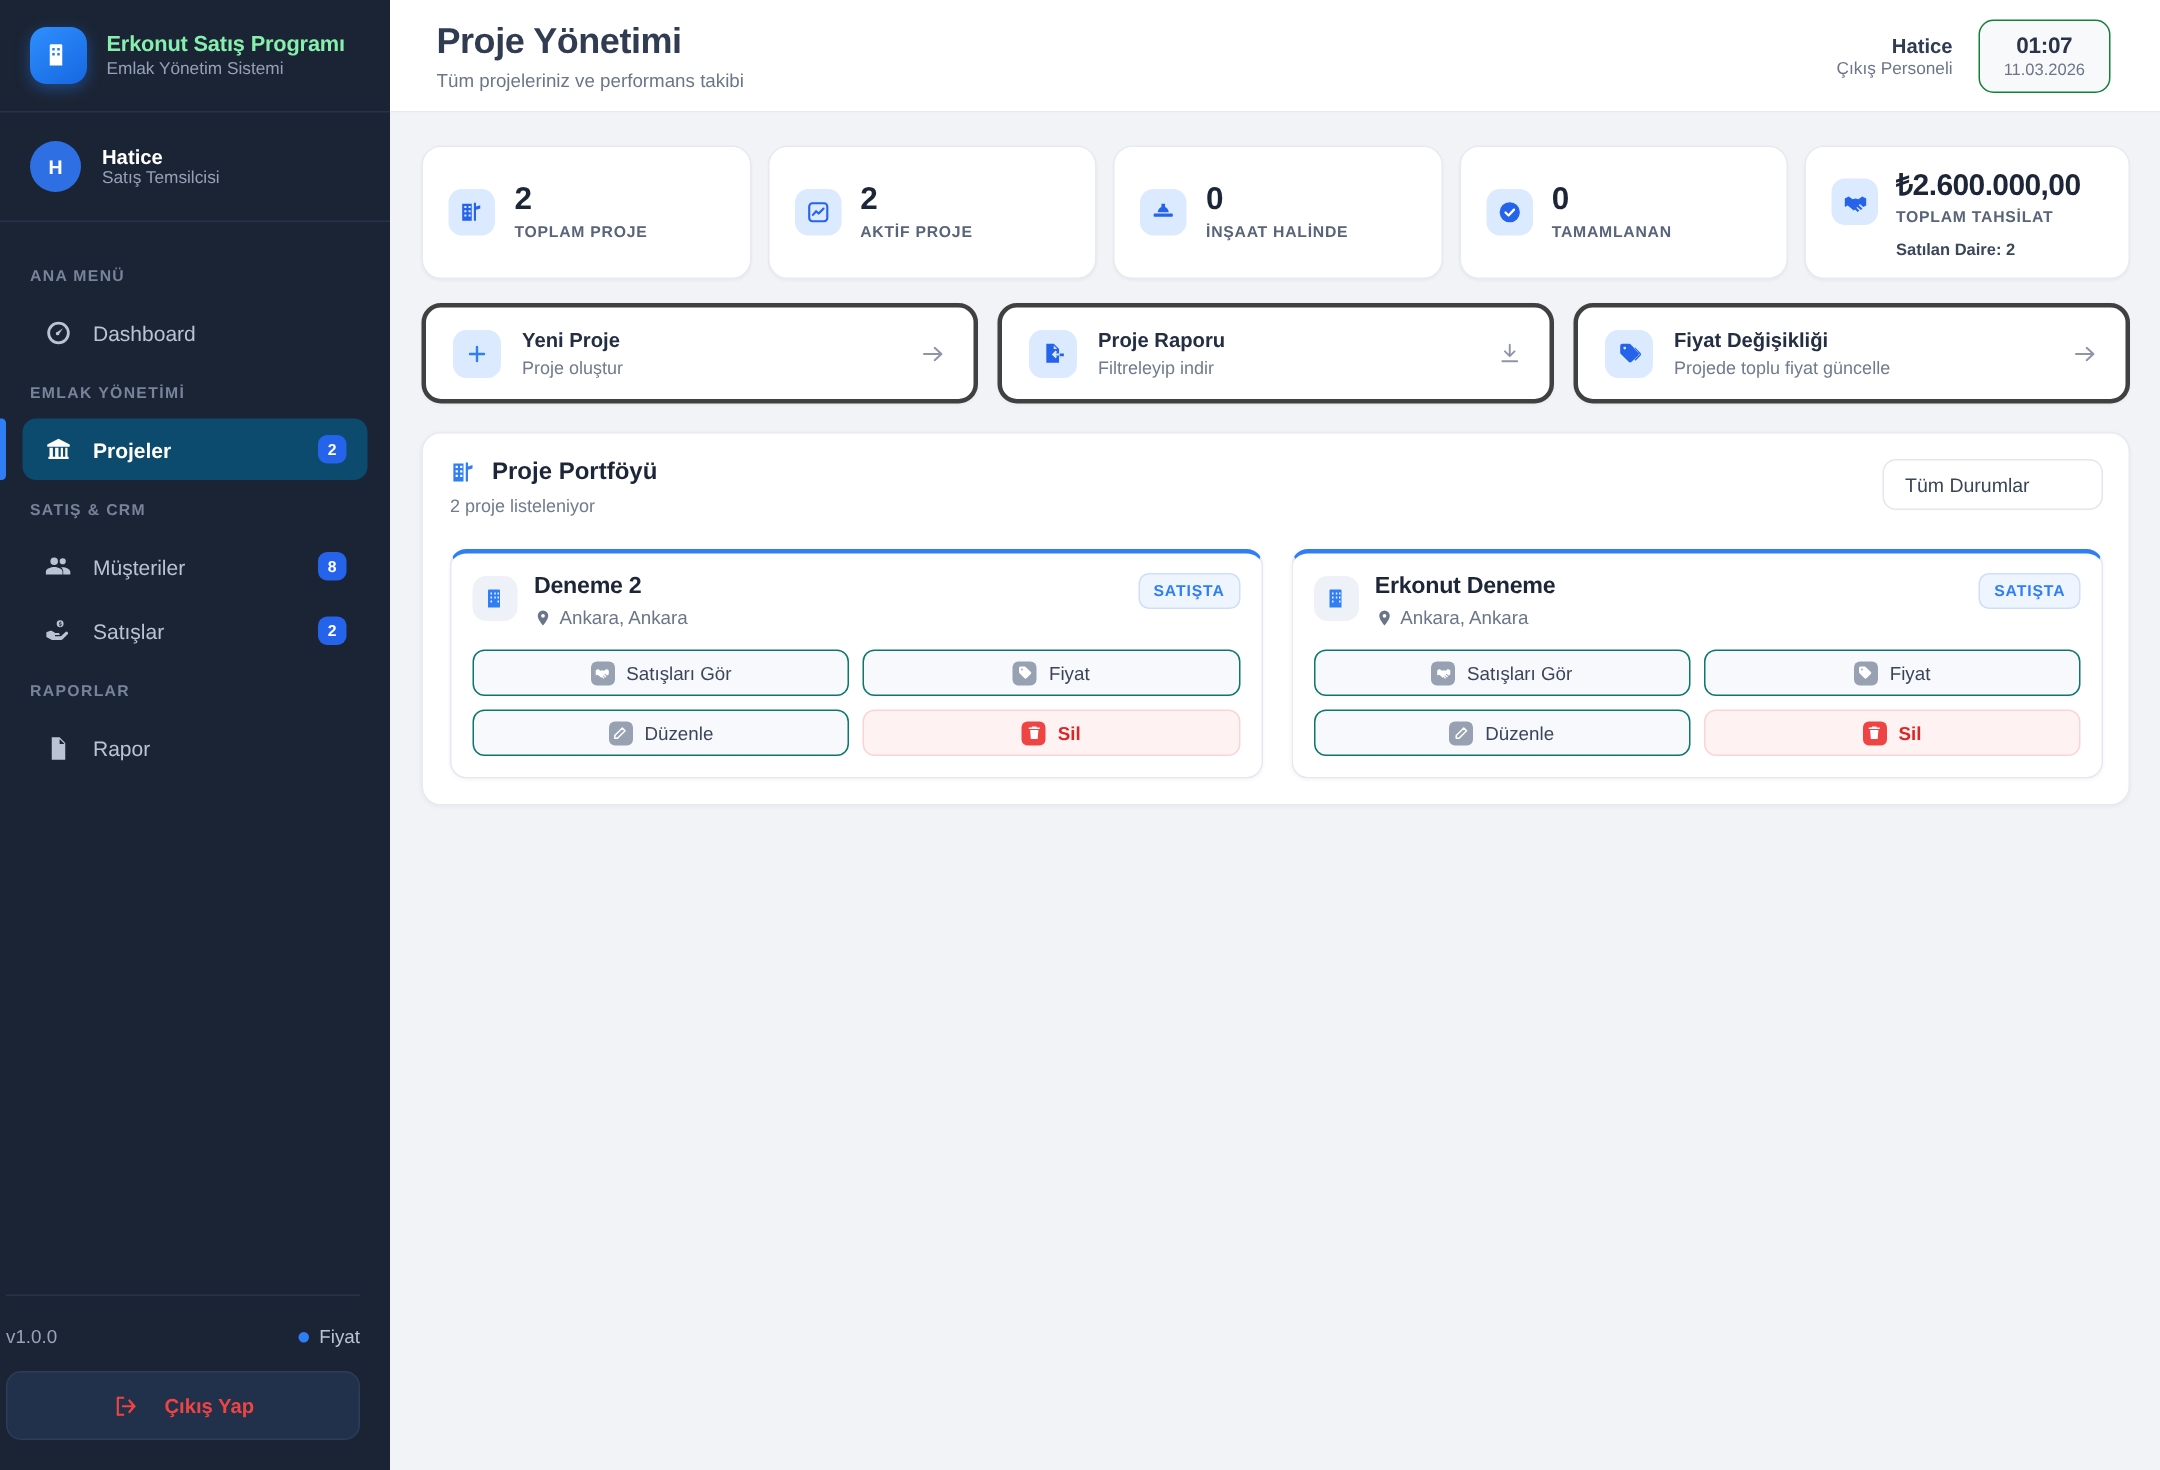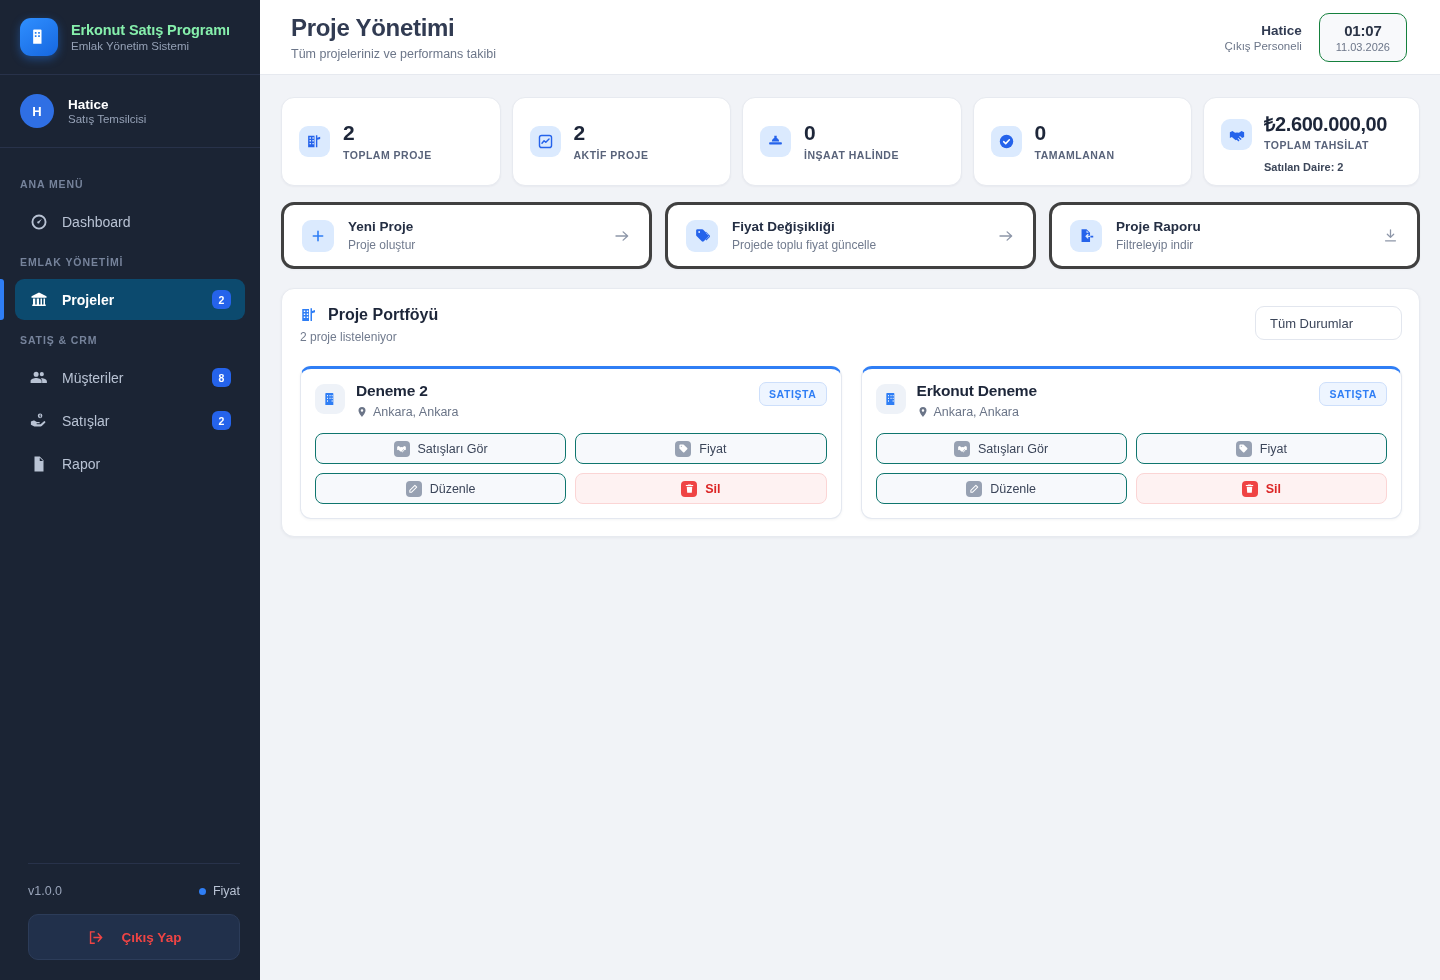--- a/index.html
+++ b/index.html
@@ -70,21 +70,21 @@
     content: ""; position: absolute; left: -15px; top: 0; bottom: 0;
     width: 4px; border-radius: 0 3px 3px 0; background: #2f7ef5;
   }
   .nav-ico { width: 19px; height: 19px; display: flex; align-items: center; justify-content: center; flex: 0 0 19px; }
   .badge {
     background: #2563eb; color: #fff; font-size: 10.5px; font-weight: bold;
     min-width: 19px; height: 19px; border-radius: 6px;
     display: flex; align-items: center; justify-content: center; padding: 0 5px;
   }
 
-  .sidebar-foot { padding: 0 20px 20px 28px; }
+  .sidebar-foot { padding: 0 20px 20px 4px; }
   .foot-top {
     display: flex; align-items: center; justify-content: space-between;
     border-top: 1px solid #28324a; padding: 20px 0 16px 0;
   }
   .ver { color: #98a3b8; font-size: 12.5px; }
   .status { display: flex; align-items: center; gap: 7px; color: #b9c3d4; font-size: 12.5px; }
   .dot { width: 7px; height: 7px; border-radius: 50%; background: #2f7ef5; }
   .logout {
     display: flex; align-items: center; justify-content: center; gap: 18px;
     height: 46px; border-radius: 10px;
@@ -255,20 +255,21 @@
       <div class="nav-item">
         <span class="nav-ico">
           <svg width="19" height="19" viewBox="0 0 24 24" fill="#b9c3d4">
             <path d="M14 3.2a2.9 2.9 0 1 0 0 5.8 2.9 2.9 0 0 0 0-5.8zm.45 1.1v.5c.5.07.85.32.88.8h-.78c-.03-.2-.2-.32-.5-.32-.3 0-.47.12-.47.3 0 .2.17.28.66.38.74.15 1.12.42 1.12 1 0 .5-.35.82-.9.9v.5h-.62v-.5c-.58-.08-.95-.38-.98-.88h.8c.04.22.25.36.56.36.33 0 .52-.13.52-.33 0-.18-.15-.27-.63-.37-.74-.15-1.13-.43-1.13-1 0-.48.35-.8.88-.88v-.5h.59zM2.4 13.2l3.3-1.1c.5-.16 1.05-.1 1.5.16l2.7 1.55h2.5c.7 0 1.25.55 1.25 1.25 0 .15-.03.3-.08.43h-3.9v1.2h4.3c.35 0 .68-.13.94-.36l3.65-3.2a1.3 1.3 0 0 1 1.85.1c.45.5.42 1.27-.06 1.75l-4.2 4.1c-.4.4-.95.62-1.52.62H7.6c-.3 0-.6-.07-.86-.2l-4.34-2.18V13.2z"></path>
           </svg>
         </span>
         <span class="lbl">Satışlar</span>
         <span class="badge">2</span>
       </div>
 
+      <div class="nav-section">RAPORLAR</div>
       <div class="nav-item">
         <span class="nav-ico">
           <svg width="18" height="18" viewBox="0 0 24 24" fill="#b9c3d4">
             <path d="M6 2h7l5 5v15H6V2zm7 1.6V8h4.4L13 3.6zM8.5 12h7v1.4h-7V12zm0 3h7v1.4h-7V15zm0 3h4.6v1.4H8.5V18z"></path>
           </svg>
         </span>
         <span class="lbl">Rapor</span>
       </div>
     </nav>
 
@@ -395,47 +396,47 @@
           <span class="arrow">
             <svg width="18" height="18" viewBox="0 0 24 24" fill="none" stroke="#8d96a8" stroke-width="1.8" stroke-linecap="round" stroke-linejoin="round">
               <path d="M4 12h15M13.5 6.5 19.5 12l-6 5.5"></path>
             </svg>
           </span>
         </div>
 
         <div class="action">
           <span class="aico">
             <svg width="17" height="17" viewBox="0 0 24 24" fill="#2563eb">
+              <path d="M5 3h7l5 5v4.2h-3.3l1.4-1.4-1.3-1.3-3.6 3.6 3.6 3.6 1.3-1.3-1.4-1.4H17V21H5V3zm7 1.8V8h3.2L12 4.8zM17.5 12.2h4v2.6h-4v-2.6z"></path>
+            </svg>
+          </span>
+          <div class="a-txt">
+            <div class="a-title">Proje Raporu</div>
+            <div class="a-sub">Filtreleyip indir</div>
+          </div>
+          <span class="arrow">
+            <svg width="17" height="17" viewBox="0 0 24 24" fill="none" stroke="#8d96a8" stroke-width="1.8" stroke-linecap="round" stroke-linejoin="round">
+              <path d="M12 4v10M7.5 10.2 12 14.7l4.5-4.5M5 19.5h14"></path>
+            </svg>
+          </span>
+        </div>
+
+        <div class="action">
+          <span class="aico">
+            <svg width="17" height="17" viewBox="0 0 24 24" fill="#2563eb">
               <path d="M11.3 3H5a2 2 0 0 0-2 2v6.3c0 .53.21 1.04.59 1.41l7.4 7.4a2 2 0 0 0 2.82 0l6.3-6.3a2 2 0 0 0 0-2.82l-7.4-7.4A2 2 0 0 0 11.3 3zM7.3 8.4a1.3 1.3 0 1 1 0-2.6 1.3 1.3 0 0 1 0 2.6zM17 6.6l5 5a2 2 0 0 1 0 2.83l-4.6 4.6-1-1 5.1-5.02L16.1 7.6 17 6.6z"></path>
             </svg>
           </span>
           <div class="a-txt">
             <div class="a-title">Fiyat Değişikliği</div>
             <div class="a-sub">Projede toplu fiyat güncelle</div>
           </div>
           <span class="arrow">
             <svg width="18" height="18" viewBox="0 0 24 24" fill="none" stroke="#8d96a8" stroke-width="1.8" stroke-linecap="round" stroke-linejoin="round">
               <path d="M4 12h15M13.5 6.5 19.5 12l-6 5.5"></path>
-            </svg>
-          </span>
-        </div>
-
-        <div class="action">
-          <span class="aico">
-            <svg width="17" height="17" viewBox="0 0 24 24" fill="#2563eb">
-              <path d="M5 3h7l5 5v4.2h-3.3l1.4-1.4-1.3-1.3-3.6 3.6 3.6 3.6 1.3-1.3-1.4-1.4H17V21H5V3zm7 1.8V8h3.2L12 4.8zM17.5 12.2h4v2.6h-4v-2.6z"></path>
-            </svg>
-          </span>
-          <div class="a-txt">
-            <div class="a-title">Proje Raporu</div>
-            <div class="a-sub">Filtreleyip indir</div>
-          </div>
-          <span class="arrow">
-            <svg width="17" height="17" viewBox="0 0 24 24" fill="none" stroke="#8d96a8" stroke-width="1.8" stroke-linecap="round" stroke-linejoin="round">
-              <path d="M12 4v10M7.5 10.2 12 14.7l4.5-4.5M5 19.5h14"></path>
             </svg>
           </span>
         </div>
       </div>
 
       <div class="panel">
         <div class="panel-head">
           <div>
             <div class="panel-title">
               <span>

